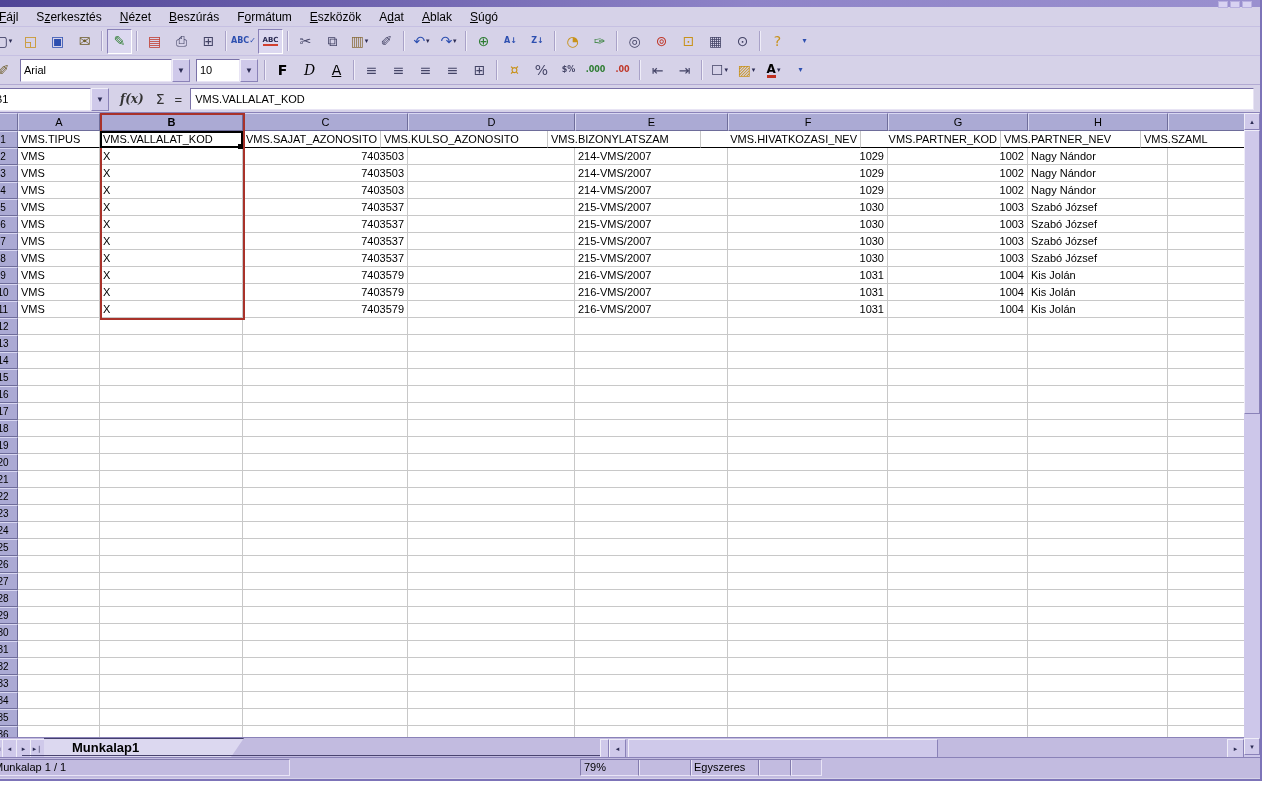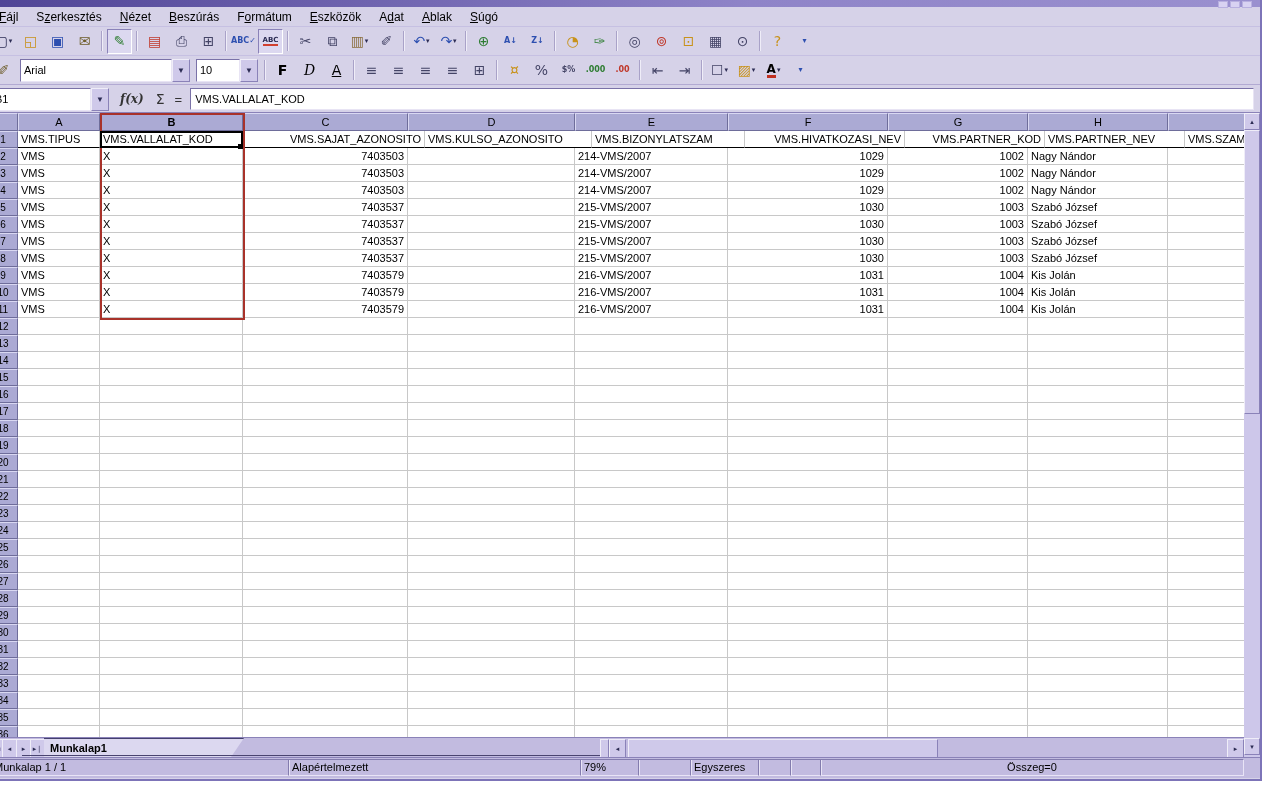--- a/index.html
+++ b/index.html
@@ -56,21 +56,21 @@
   .sel-range{position:absolute;left:112px;top:0;width:141px;height:203px;border:2px solid #a8322a;pointer-events:none}
   .active-cell{position:absolute;left:112px;top:18px;width:139px;height:13px;border:2px solid #000;pointer-events:none}
   .cell-handle{position:absolute;left:250px;top:31px;width:5px;height:5px;background:#000;pointer-events:none}
   
   .tabbar{position:absolute;left:0;top:737px;width:1256px;height:20px;background:#c2bbe0;border-top:1px solid #8a82b8}
   .tnav{position:absolute;top:1px;width:13px;height:17px;background:#cfc9ea;border:1px solid;
         border-color:#efedf8 #8a82b8 #8a82b8 #efedf8;font-size:7px;color:#2c2c54;
         display:flex;align-items:center;justify-content:center}
   .sheettab{position:absolute;left:56px;top:0;height:19px;width:200px;background:#dcd8f0;
             clip-path:polygon(0 0,100% 0,calc(100% - 13px) 100%,0 100%);
-            font-size:11px;font-weight:bold;line-height:18px;padding-left:6px;box-sizing:border-box;border-top:1px solid #44406e}
+            font-size:13px;font-weight:bold;line-height:18px;padding-left:28px;box-sizing:border-box;border-top:1px solid #44406e}
   .tabline{position:absolute;left:34px;top:17px;width:578px;height:1px;background:#4a4470}
   .splitter{position:absolute;left:612px;top:1px;width:7px;height:17px;background:#cfc9ea;
             border:1px solid;border-color:#efedf8 #8a82b8 #8a82b8 #efedf8}
   .hthumb{position:absolute;left:640px;top:1px;width:308px;height:17px;background:#cfc9ea;
           border:1px solid;border-color:#efedf8 #8a82b8 #8a82b8 #efedf8}
   .harrow{position:absolute;top:1px;width:15px;height:17px;background:#cfc9ea;border:1px solid;
           border-color:#efedf8 #8a82b8 #8a82b8 #efedf8;font-size:7px;color:#2c2c54;
           display:flex;align-items:center;justify-content:center}
   
   .vscroll{position:absolute;left:1256px;top:113px;width:16px;height:644px;background:#cdc7ea}
@@ -313,21 +313,21 @@
         <span class="ch" style="width: 153px;">E</span>
         <span class="ch" style="width: 160px;">F</span>
         <span class="ch" style="width: 140px;">G</span>
         <span class="ch" style="width: 140px;">H</span>
         <span class="ch" style="width: 160px;">I</span>
       </div>
       <div class="grow">
         <span class="rh" style="width: 30px;">1</span>
         <span class="cell r1" style="width: 82px;">VMS.TIPUS</span>
         <span class="cell r1" style="width: 143px;">VMS.VALLALAT_KOD</span>
-        <span class="cell num r1" style="width: 182px;">VMS.SAJAT_AZONOSITO</span>
+        <span class="cell num r1" style="width: 138px;">VMS.SAJAT_AZONOSITO</span>
         <span class="cell r1" style="width: 167px;">VMS.KULSO_AZONOSITO</span>
         <span class="cell r1" style="width: 153px;">VMS.BIZONYLATSZAM</span>
         <span class="cell num r1" style="width: 160px;">VMS.HIVATKOZASI_NEV</span>
         <span class="cell num r1" style="width: 140px;">VMS.PARTNER_KOD</span>
         <span class="cell r1" style="width: 140px;">VMS.PARTNER_NEV</span>
         <span class="cell r1" style="width: 160px;">VMS.SZAML</span>
       </div>
       <div class="grow">
         <span class="rh" style="width: 30px;">2</span>
         <span class="cell" style="width: 82px;">VMS</span>
@@ -761,22 +761,20 @@
   </div>
 
   <div class="vscroll">
     <span class="vbtn" style="top:0">▴</span>
     <span class="vthumb"></span>
     <span class="vbtn" style="bottom:2px">▾</span>
   </div>
 
   <div class="statusbar" id="statusbar">
       <span class="sfield" style="left: 2px; width: 292px;">Munkalap 1 / 1</span>
-      <span class="sfield" style="left: 300px; width: 286px;">Alapértelmezett</span>
       <span class="sfield" style="left: 592px; width: 52px;">79%</span>
       <span class="sfield" style="left: 650px; width: 46px;"></span>
       <span class="sfield" style="left: 702px; width: 62px;">Egyszeres</span>
       <span class="sfield" style="left: 770px; width: 26px;"></span>
       <span class="sfield" style="left: 802px; width: 24px;"></span>
-      <span class="sfield center" style="left: 832px; width: 416px;">Összeg=0</span>
     </div>
 
 </div>
 
 </body></html>

